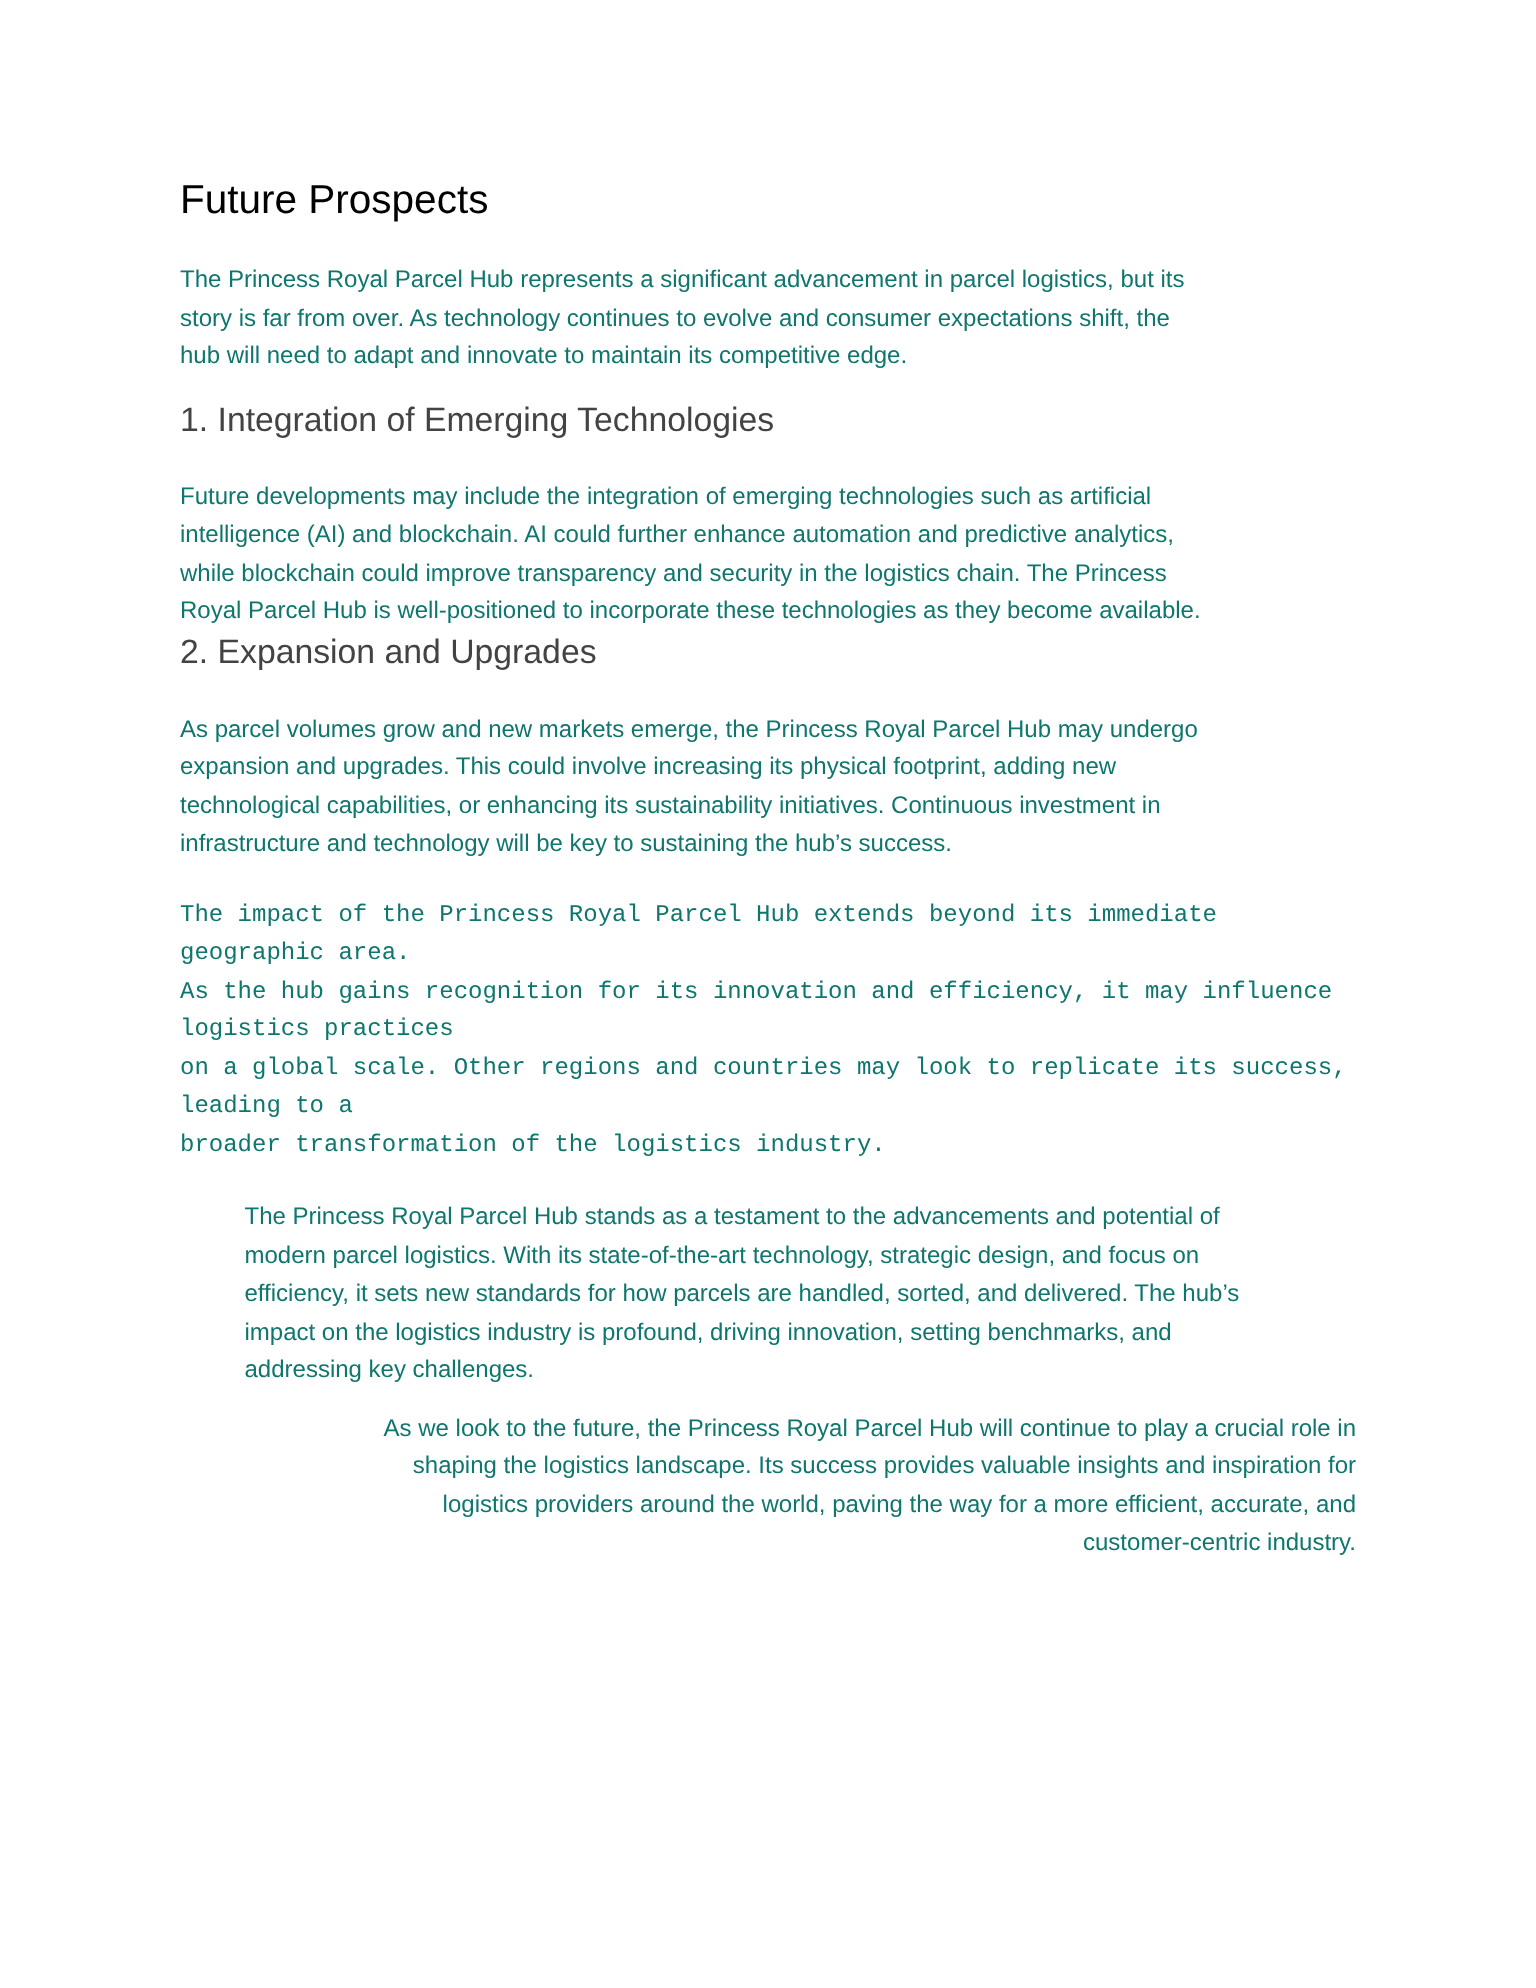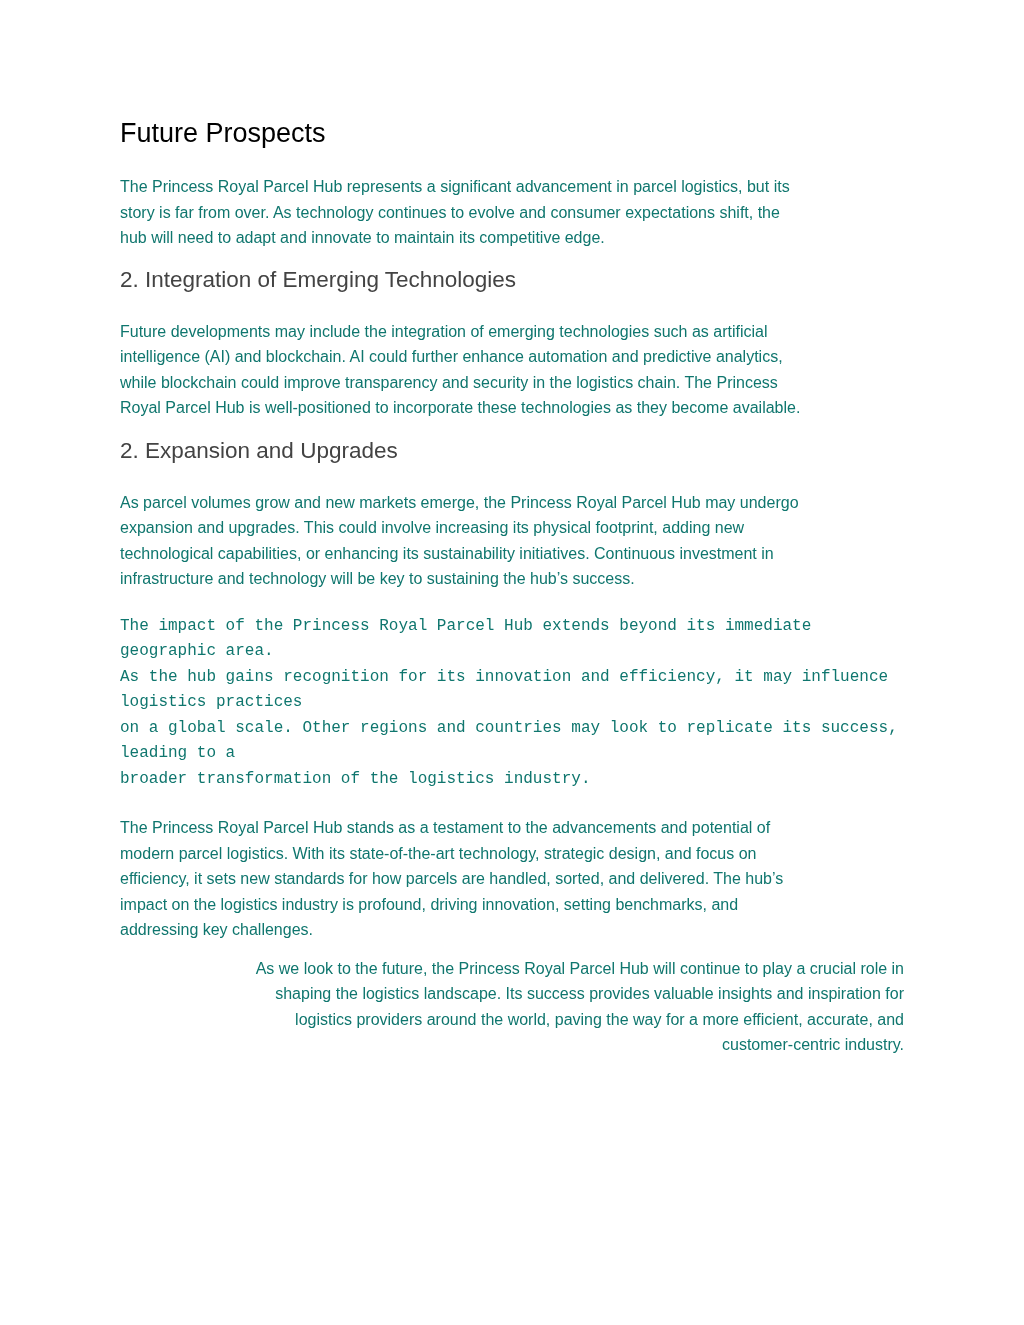--- a/index.html
+++ b/index.html
@@ -33,40 +33,40 @@
   }
   .para {
     font-size: 16px;
     line-height: 25.5px;
     font-weight: 400;
     color: #0f766e;
     white-space: pre-line; 
   }
   .mt-13 { margin-top: 13px; text-align: right; }
   .mt-15 { margin-top: 15px; }
-  .mt-16 { margin-top: 16px; }
+  .mt-16 { }
   .mt-19 { margin-top: 19px; }
   .mt-22 { margin-top: 22px; font-family: Liberation Mono, monospace; }
-  .mt-23 { margin-top: 23px; }
+  .mt-23 { margin-top: 23px; margin-left: 43px; }
   .mt-24 { margin-top: 24px; }
   .mt-25 { margin-top: 25px; }
 </style>
 </head>
 <body>
 
 <div class="page">
   <div class="content">
 
     <div class="h1">Future Prospects</div>
 
     <div class="para mt-24">The Princess Royal Parcel Hub represents a significant advancement in parcel logistics, but its
 story is far from over. As technology continues to evolve and consumer expectations shift, the
 hub will need to adapt and innovate to maintain its competitive edge.</div>
 
-    <div class="h2 mt-15">2. Integration of Emerging Technologies</div>
+    <div class="h2 mt-15">1. Integration of Emerging Technologies</div>
 
     <div class="para mt-25">Future developments may include the integration of emerging technologies such as artificial
 intelligence (AI) and blockchain. AI could further enhance automation and predictive analytics,
 while blockchain could improve transparency and security in the logistics chain. The Princess
 Royal Parcel Hub is well-positioned to incorporate these technologies as they become available.</div>
 
     <div class="h2 mt-16">2. Expansion and Upgrades</div>
 
     <div class="para mt-25">As parcel volumes grow and new markets emerge, the Princess Royal Parcel Hub may undergo
 expansion and upgrades. This could involve increasing its physical footprint, adding new

